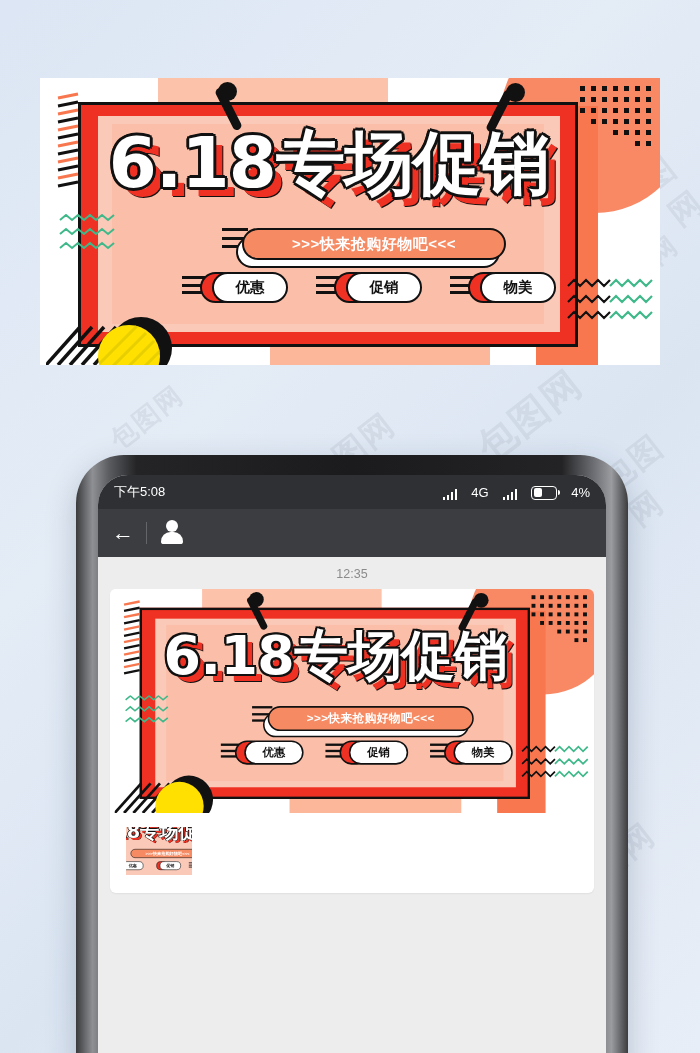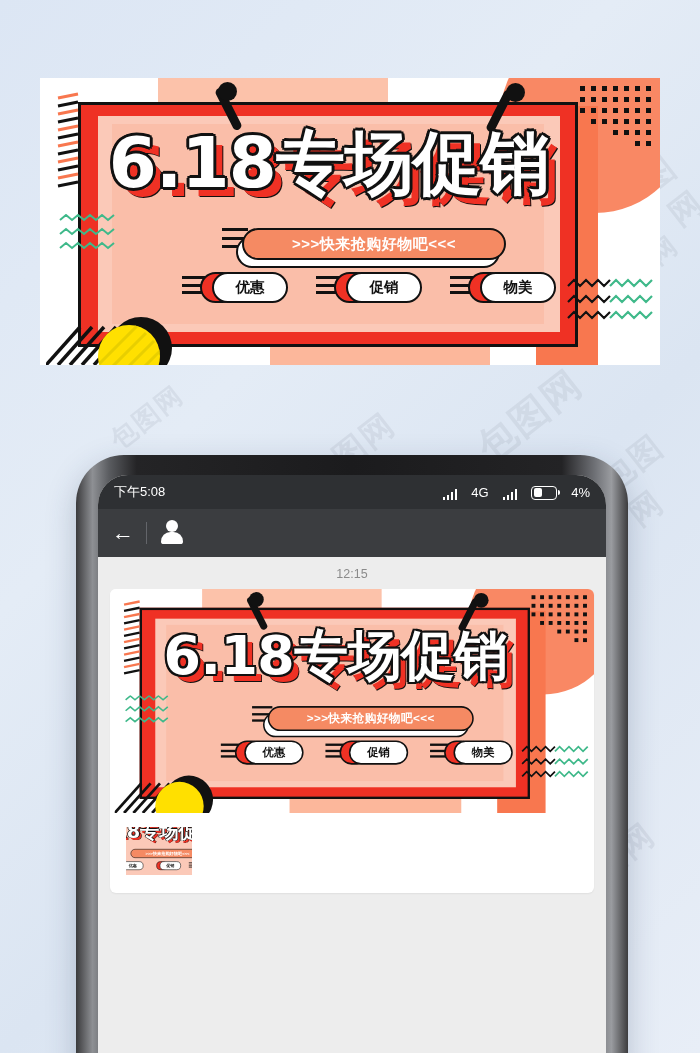--- a/index.html
+++ b/index.html
@@ -287,21 +287,21 @@
       </span>
     </div>
 
     <div class="navbar">
       <span class="nav-back">←</span>
       <span class="nav-div"></span>
       <span class="nav-avatar"></span>
     </div>
 
     <div class="chat">
-      <div class="chat-time">12:15</div>
+      <div class="chat-time">12:35</div>
 
       <div class="msg-card">
 
         <div style="width:484px;height:224px;overflow:hidden;position:relative;">
           <div style="position:absolute;left:0;top:0;width:620px;height:287px;transform:scale(0.7806);transform-origin:0 0;">
 
             <div class="banner" style="position:absolute;inset:0;">
               <div class="bn-circle-tr" style="right:-30px;top:-55px;width:190px;height:190px;"></div>
               <div class="bn-rect-tl" style="left:118px;top:0;width:230px;height:70px;opacity:.85;"></div>
               <div class="bn-rect-r" style="right:62px;top:28px;width:62px;height:259px;"></div>

